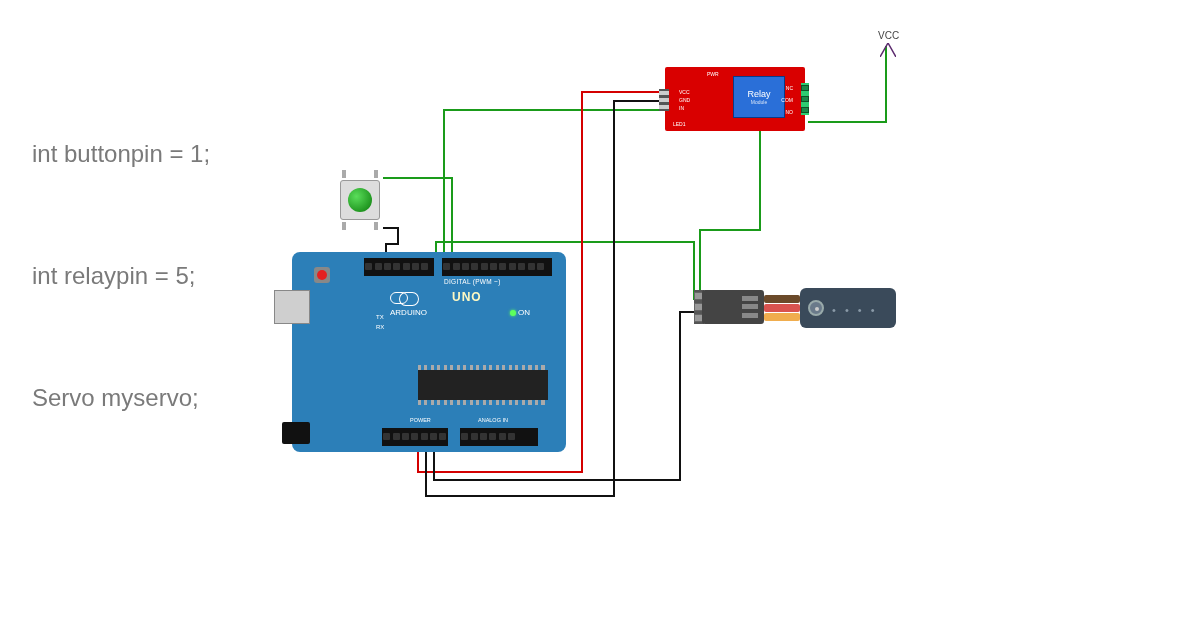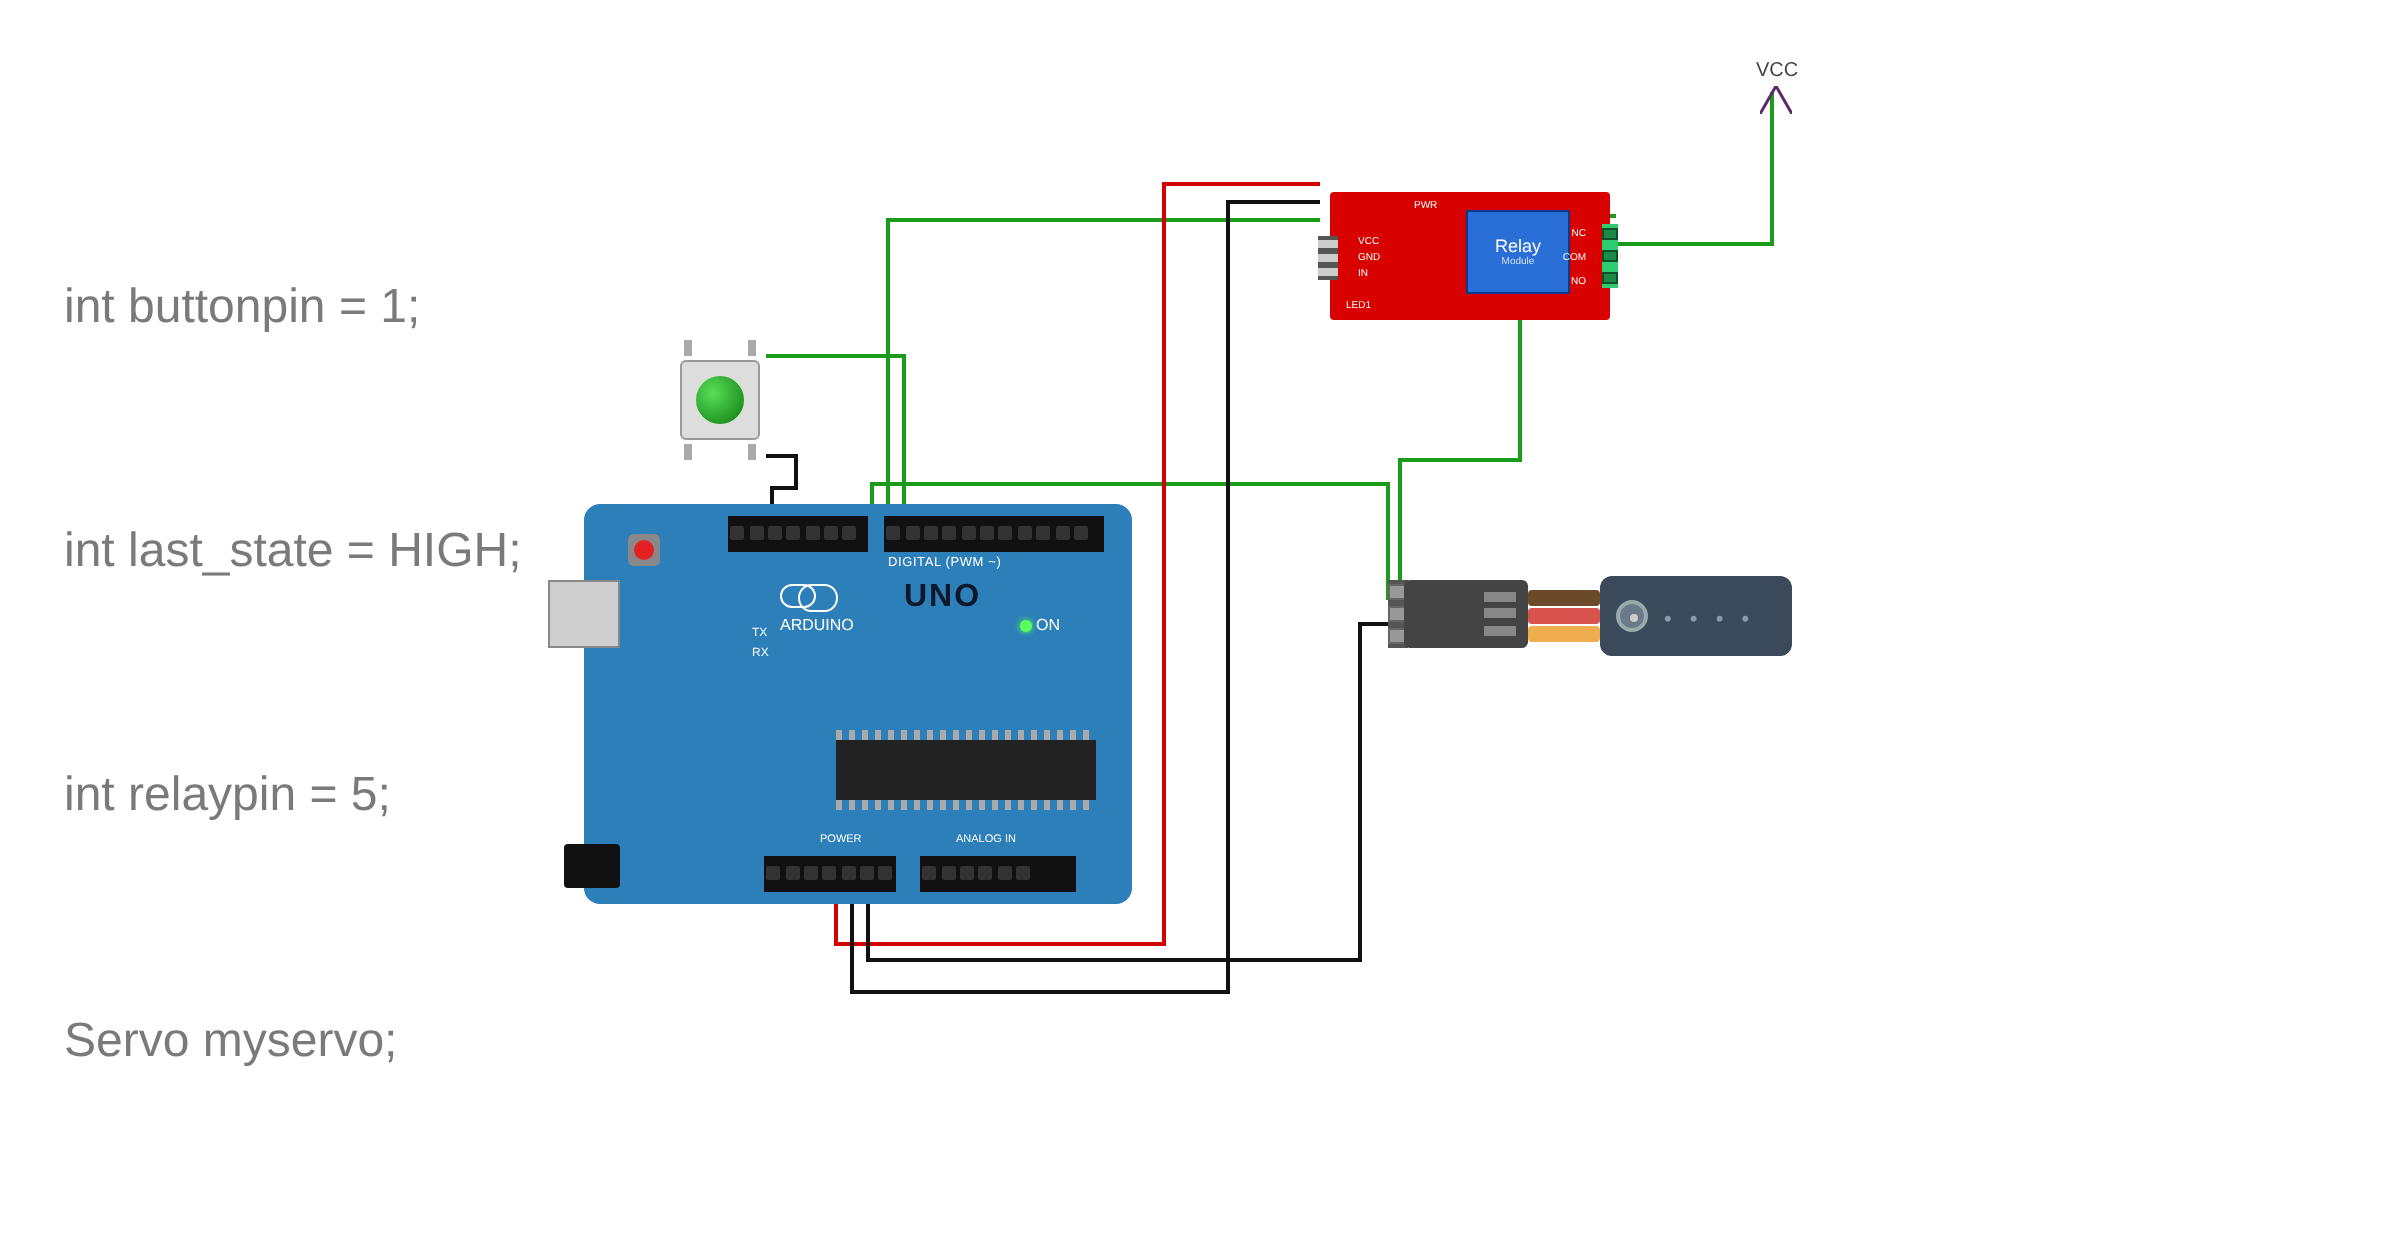--- a/index.html
+++ b/index.html
@@ -17,33 +17,33 @@
   .header-row.bot1 { left: 90px; top: 176px; width: 66px; }
   .header-row.bot2 { left: 168px; top: 176px; width: 78px; }
   .pin-hole { width: 7px; height: 7px; background: #333; border-radius: 1px; margin: 5px 1.2px; }
   .arduino-chip { position: absolute; left: 126px; top: 118px; width: 130px; height: 30px; background: #222; }
   .arduino-chip::before, .arduino-chip::after { content:""; position:absolute; left:0; width:130px; height:5px; background: repeating-linear-gradient(90deg,#aaa 0 3px,transparent 3px 6.5px); }
   .arduino-chip::before { top:-5px; } .arduino-chip::after { bottom:-5px; }
   .arduino-logo { position: absolute; left: 98px; top: 40px; color:#fff; font-size:9px; letter-spacing:1px; display:flex; align-items:center; gap:6px; }
   .arduino-logo .inf { width:18px; height:12px; border:1.5px solid #fff; border-radius:40%/60%; position:relative; }
   .arduino-logo .inf::after { content:""; position:absolute; left:8px; top:-1.5px; width:18px; height:12px; border:1.5px solid #fff; border-radius:40%/60%; }
   .arduino-text { position:absolute; color:#fff; font-size:8px; }
-  .uno-label { position:absolute; left:160px; top:38px; color:#0f172a; font-size:16px; font-weight:600; letter-spacing:1px; }
+  .uno-label { position:absolute; left:160px; top:38px; color:#fef9c3; font-size:12px; font-weight:600; letter-spacing:1px; }
   .digital-label { position:absolute; left:152px; top:26px; color:#fff; font-size:6.5px; letter-spacing:0.3px; }
   .on-led { position:absolute; left:218px; top:58px; width:6px; height:6px; background:#5dff5d; border-radius:50%; box-shadow:0 0 3px #5dff5d; }
   .tx-rx { position:absolute; left:84px; top:60px; color:#fff; font-size:6px; line-height:10px; }
 
   .button-comp { position: absolute; left: 335px; top: 175px; width: 50px; height: 50px; }
   .button-body { width:40px; height:40px; background:#ddd; border:1px solid #999; border-radius:3px; position:absolute; left:5px; top:5px; }
   .button-cap { width:24px; height:24px; background:radial-gradient(circle at 35% 35%, #5ade5a, #0a7a0a); border-radius:50%; position:absolute; left:13px; top:13px; }
   .button-leg { position:absolute; width:4px; height:8px; background:#aaa; }
   .button-leg.tl{left:7px;top:-5px;} .button-leg.tr{left:39px;top:-5px;}
   .button-leg.bl{left:7px;top:47px;} .button-leg.br{left:39px;top:47px;}
 
-  .relay-comp { position:absolute; left:665px; top:67px; width:140px; height:64px; background:#d90000; border-radius:2px;margin-top:29px; }
+  .relay-comp { position:absolute; left:665px; top:67px; width:140px; height:64px; background:#d90000; border-radius:2px; }
   .relay-cube { position:absolute; left:68px; top:9px; width:52px; height:42px; background:#2a6fd8; border:1px solid #0a3a88; display:flex; flex-direction:column; align-items:center; justify-content:center; color:#fff; font-size:9px; }
   .relay-cube small{font-size:5px;opacity:.8;}
   .relay-pins-left { position:absolute; left:-6px; top:22px; width:10px; height:22px; background:#555; display:flex; flex-direction:column; justify-content:space-around; }
   .relay-pins-left .p { width:10px; height:4px; background:#ccc; }
   .relay-terminal { position:absolute; right:-4px; top:16px; width:8px; height:32px; background:#2ecc71; display:flex; flex-direction:column; justify-content:space-around; }
   .relay-terminal .t{width:8px;height:6px;background:#1a8a48;border:1px solid #0d5228;}
   .relay-txt { position:absolute; color:#fff; font-size:5px; }
   
   .servo-comp { position:absolute; left:800px; top:288px; width:96px; height:40px; background:#3a4a5a; border-radius:6px; }
   .servo-horn { position:absolute; left:8px; top:12px; width:16px; height:16px; background:#6a7a8a; border-radius:50%; border:2px solid #9aa; }
@@ -60,21 +60,20 @@
   .vcc-arrow { position:absolute; left:878px; top:30px; color:#444; font-size:10px; text-align:center; width:20px; }
   .vcc-arrow svg{display:block;margin:2px auto 0;}
 
   .wires { position:absolute; left:0; top:0; width:1200px; height:630px; pointer-events:none; }
 </style>
 </head>
 <body>
 
 <div class="code-panel">
   <div>int buttonpin = 1;</div>
-  <div>int last_state = HIGH;</div>
   <div>int relaypin = 5;</div>
   <div>Servo myservo;</div>
   <div></div>
   
   <div></div>
   
   
   
   
 </div>

